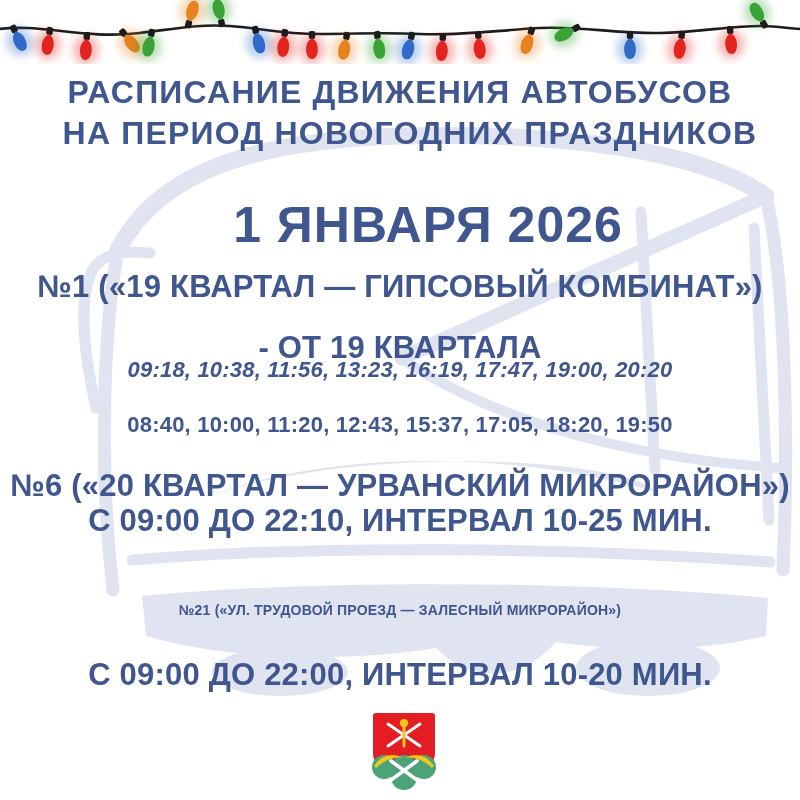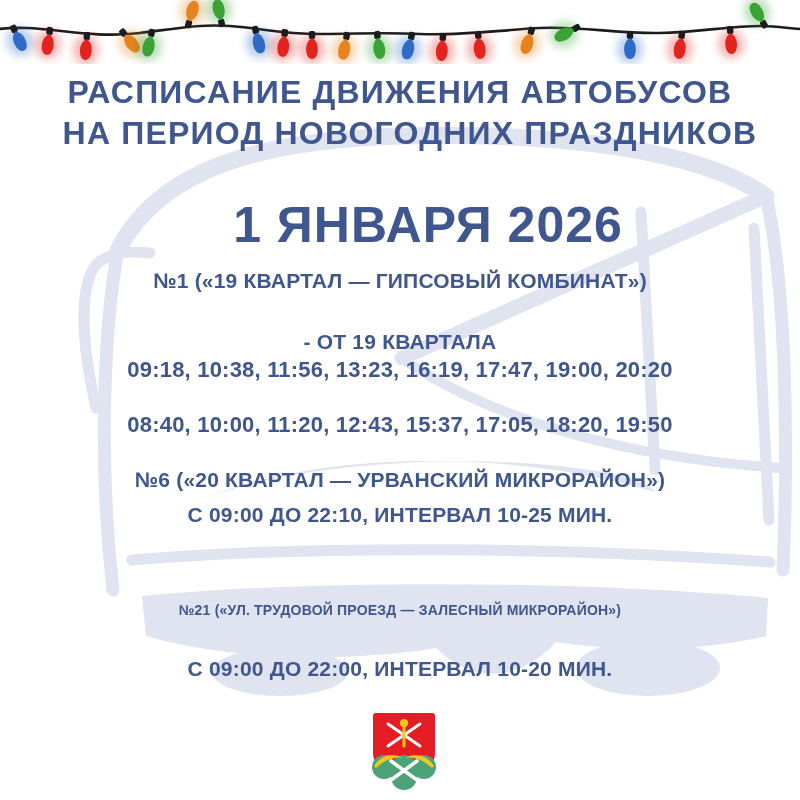--- a/index.html
+++ b/index.html
@@ -17,24 +17,24 @@
   .line{
     position:absolute;left:0;width:800px;
     text-align:center;
     color:#3F568F;
     white-space:nowrap;
   }
   .title{font-size:32px;letter-spacing:1.2px;}
   .t1{top:74px;}
   .t2{top:115px;padding-left:10px;}
   .date{top:196px;font-size:50px;letter-spacing:1px;padding-left:28px;}
-  .body-line{font-size:21px;letter-spacing:0.2px;}
+  .body-line{font-size:31px;letter-spacing:0.2px;}
   .r1name{top:269px;}
   .d1label{top:330px;}
-  .d1times{top:357px;font-size:22px;}
+  .d1times{top:357px;font-size:22px;font-style:italic;}
   .d2label{top:385px;}
   .d2times{top:412px;font-size:22px;}
   .r6name{top:468px;}
   .r6sched{top:503px;}
   .r21name{top:602px;font-size:14px;}
   .r21sched{top:609px;margin-top:48px;}
   .emblem-svg{position:absolute;left:371px;top:711px;width:66px;height:82px;z-index:2;}
 </style>
 </head>
 <body>

